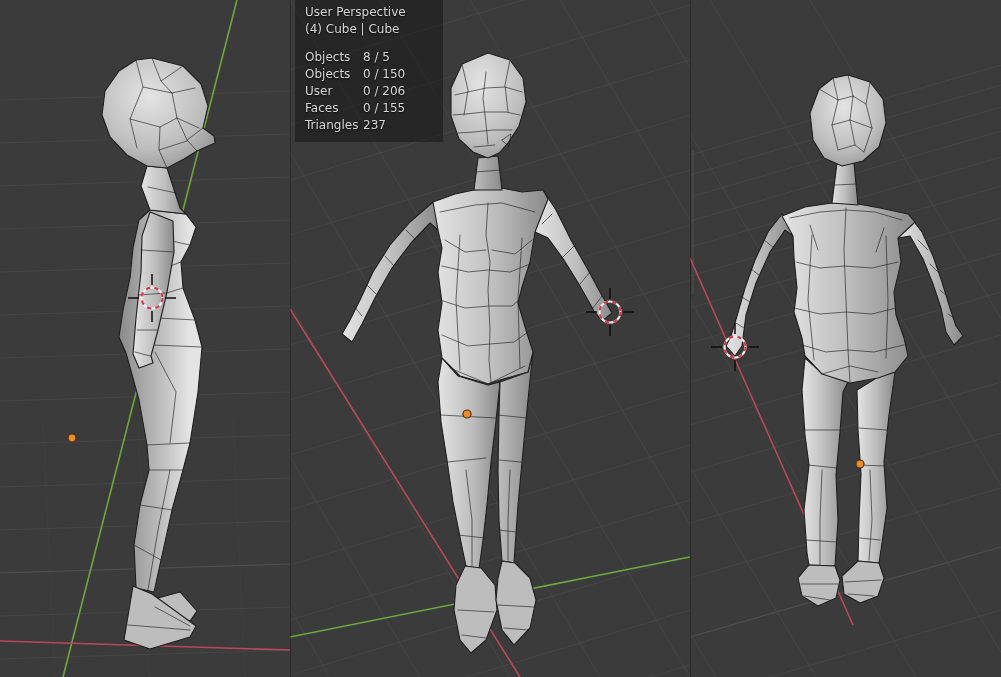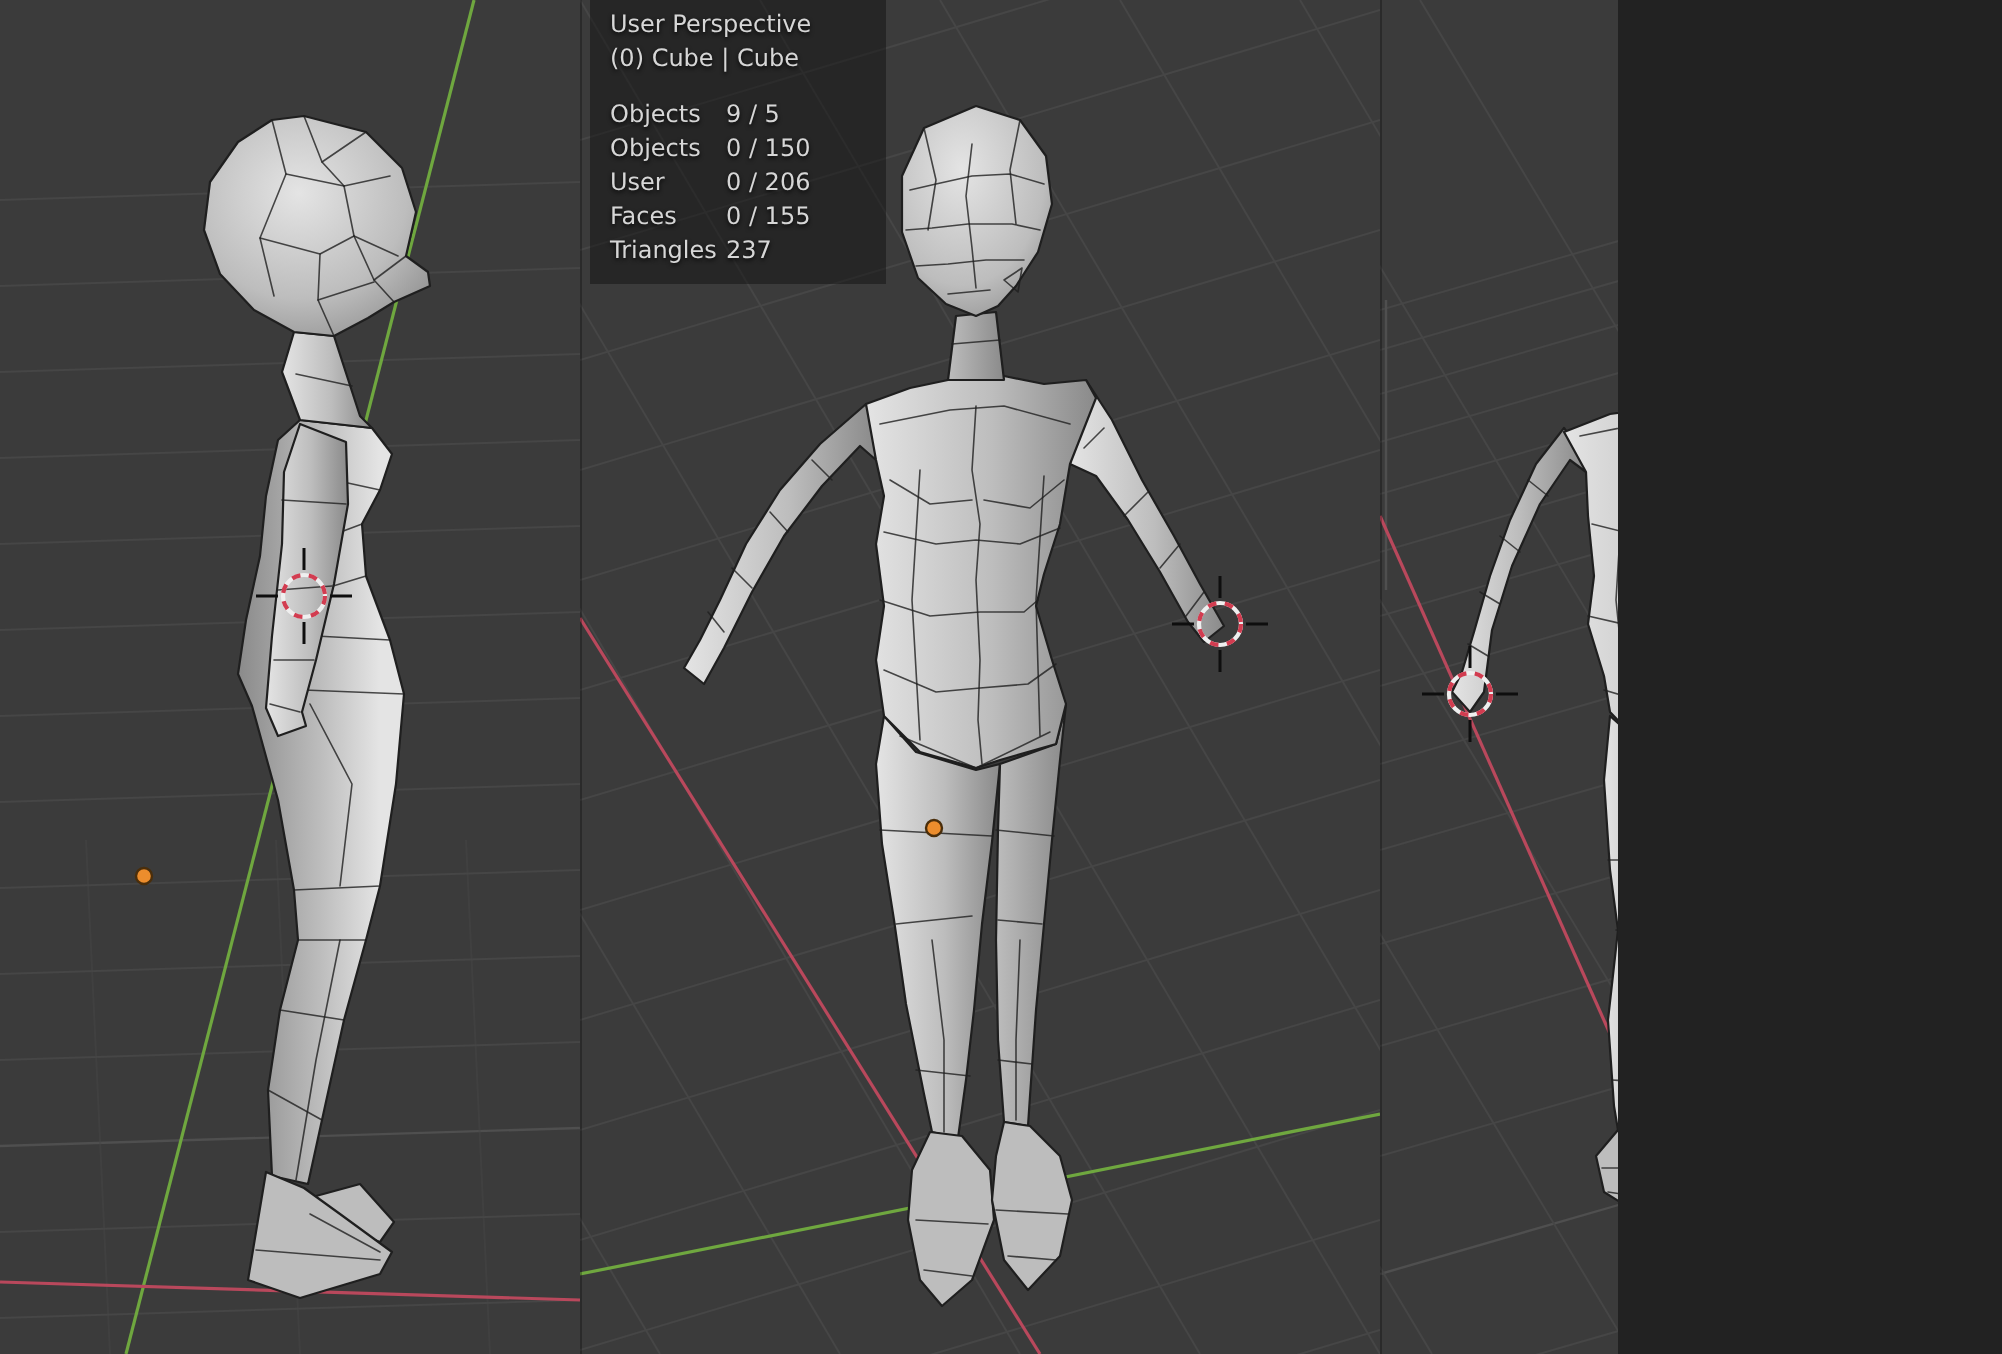--- a/index.html
+++ b/index.html
@@ -1,17 +1,17 @@
 <!DOCTYPE html>
 <html style="--bg: #3b3b3b; --grid: #464646; --grid-major: #4f4f4f; --wire: #1f1f1f; --mesh-hi: #e4e4e4; --mesh-mid: #bdbdbd; --mesh-lo: #8a8a8a; --axis-red: #b9485c; --axis-green: #6fa73f; --origin: #ec8d2d; --cursor-red: #d23c50; --overlay-text: #d6d6d6; --overlay-bg: rgba(14,14,14,0.45);"><head>
 <meta charset="utf-8">
 <style>
   html,body{margin:0;padding:0;background:#222;}
   .stage{
-    position:relative;width:809px;height:677px;overflow:hidden;
+    position:relative;width:1001px;height:677px;overflow:hidden;
     background:var(--bg,#3b3b3b);
     font-family:"DejaVu Sans","Liberation Sans",sans-serif;
   }
   .panel{position:absolute;top:0;height:677px;}
   .panel svg{display:block}
   .seam{position:absolute;top:0;width:1px;height:677px;background:rgba(0,0,0,.28);z-index:5}
   .grid{stroke:var(--grid,#464646);stroke-width:1;fill:none}
   .gridM{stroke:var(--grid-major,#505050);stroke-width:1.2;fill:none}
   .axr{stroke:var(--axis-red,#b9485c);stroke-width:1.6;fill:none}
   .axg{stroke:var(--axis-green,#6fa73f);stroke-width:1.6;fill:none}
@@ -385,25 +385,25 @@
       <g>
         <path class="curX" d="M45,323 L45,334 M45,360 L45,371 M21,347 L32,347 M58,347 L69,347"></path>
         <circle class="curW" cx="45" cy="347" r="10.5"></circle>
         <circle class="curR" cx="45" cy="347" r="10.5"></circle>
       </g>
     </svg>
   </div>
 
   <div class="stats-overlay">
     <div>User Perspective</div>
-    <div>(0) Cube | Cube</div>
+    <div>(4) Cube | Cube</div>
     <div class="gap"></div>
     <div class="srow">
       <span class="lbl">Objects</span>
-      <span class="val">9 / 5</span>
+      <span class="val">8 / 5</span>
     </div>
     <div class="srow">
       <span class="lbl">Objects</span>
       <span class="val">0 / 150</span>
     </div>
     <div class="srow">
       <span class="lbl">User</span>
       <span class="val">0 / 206</span>
     </div>
     <div class="srow">

